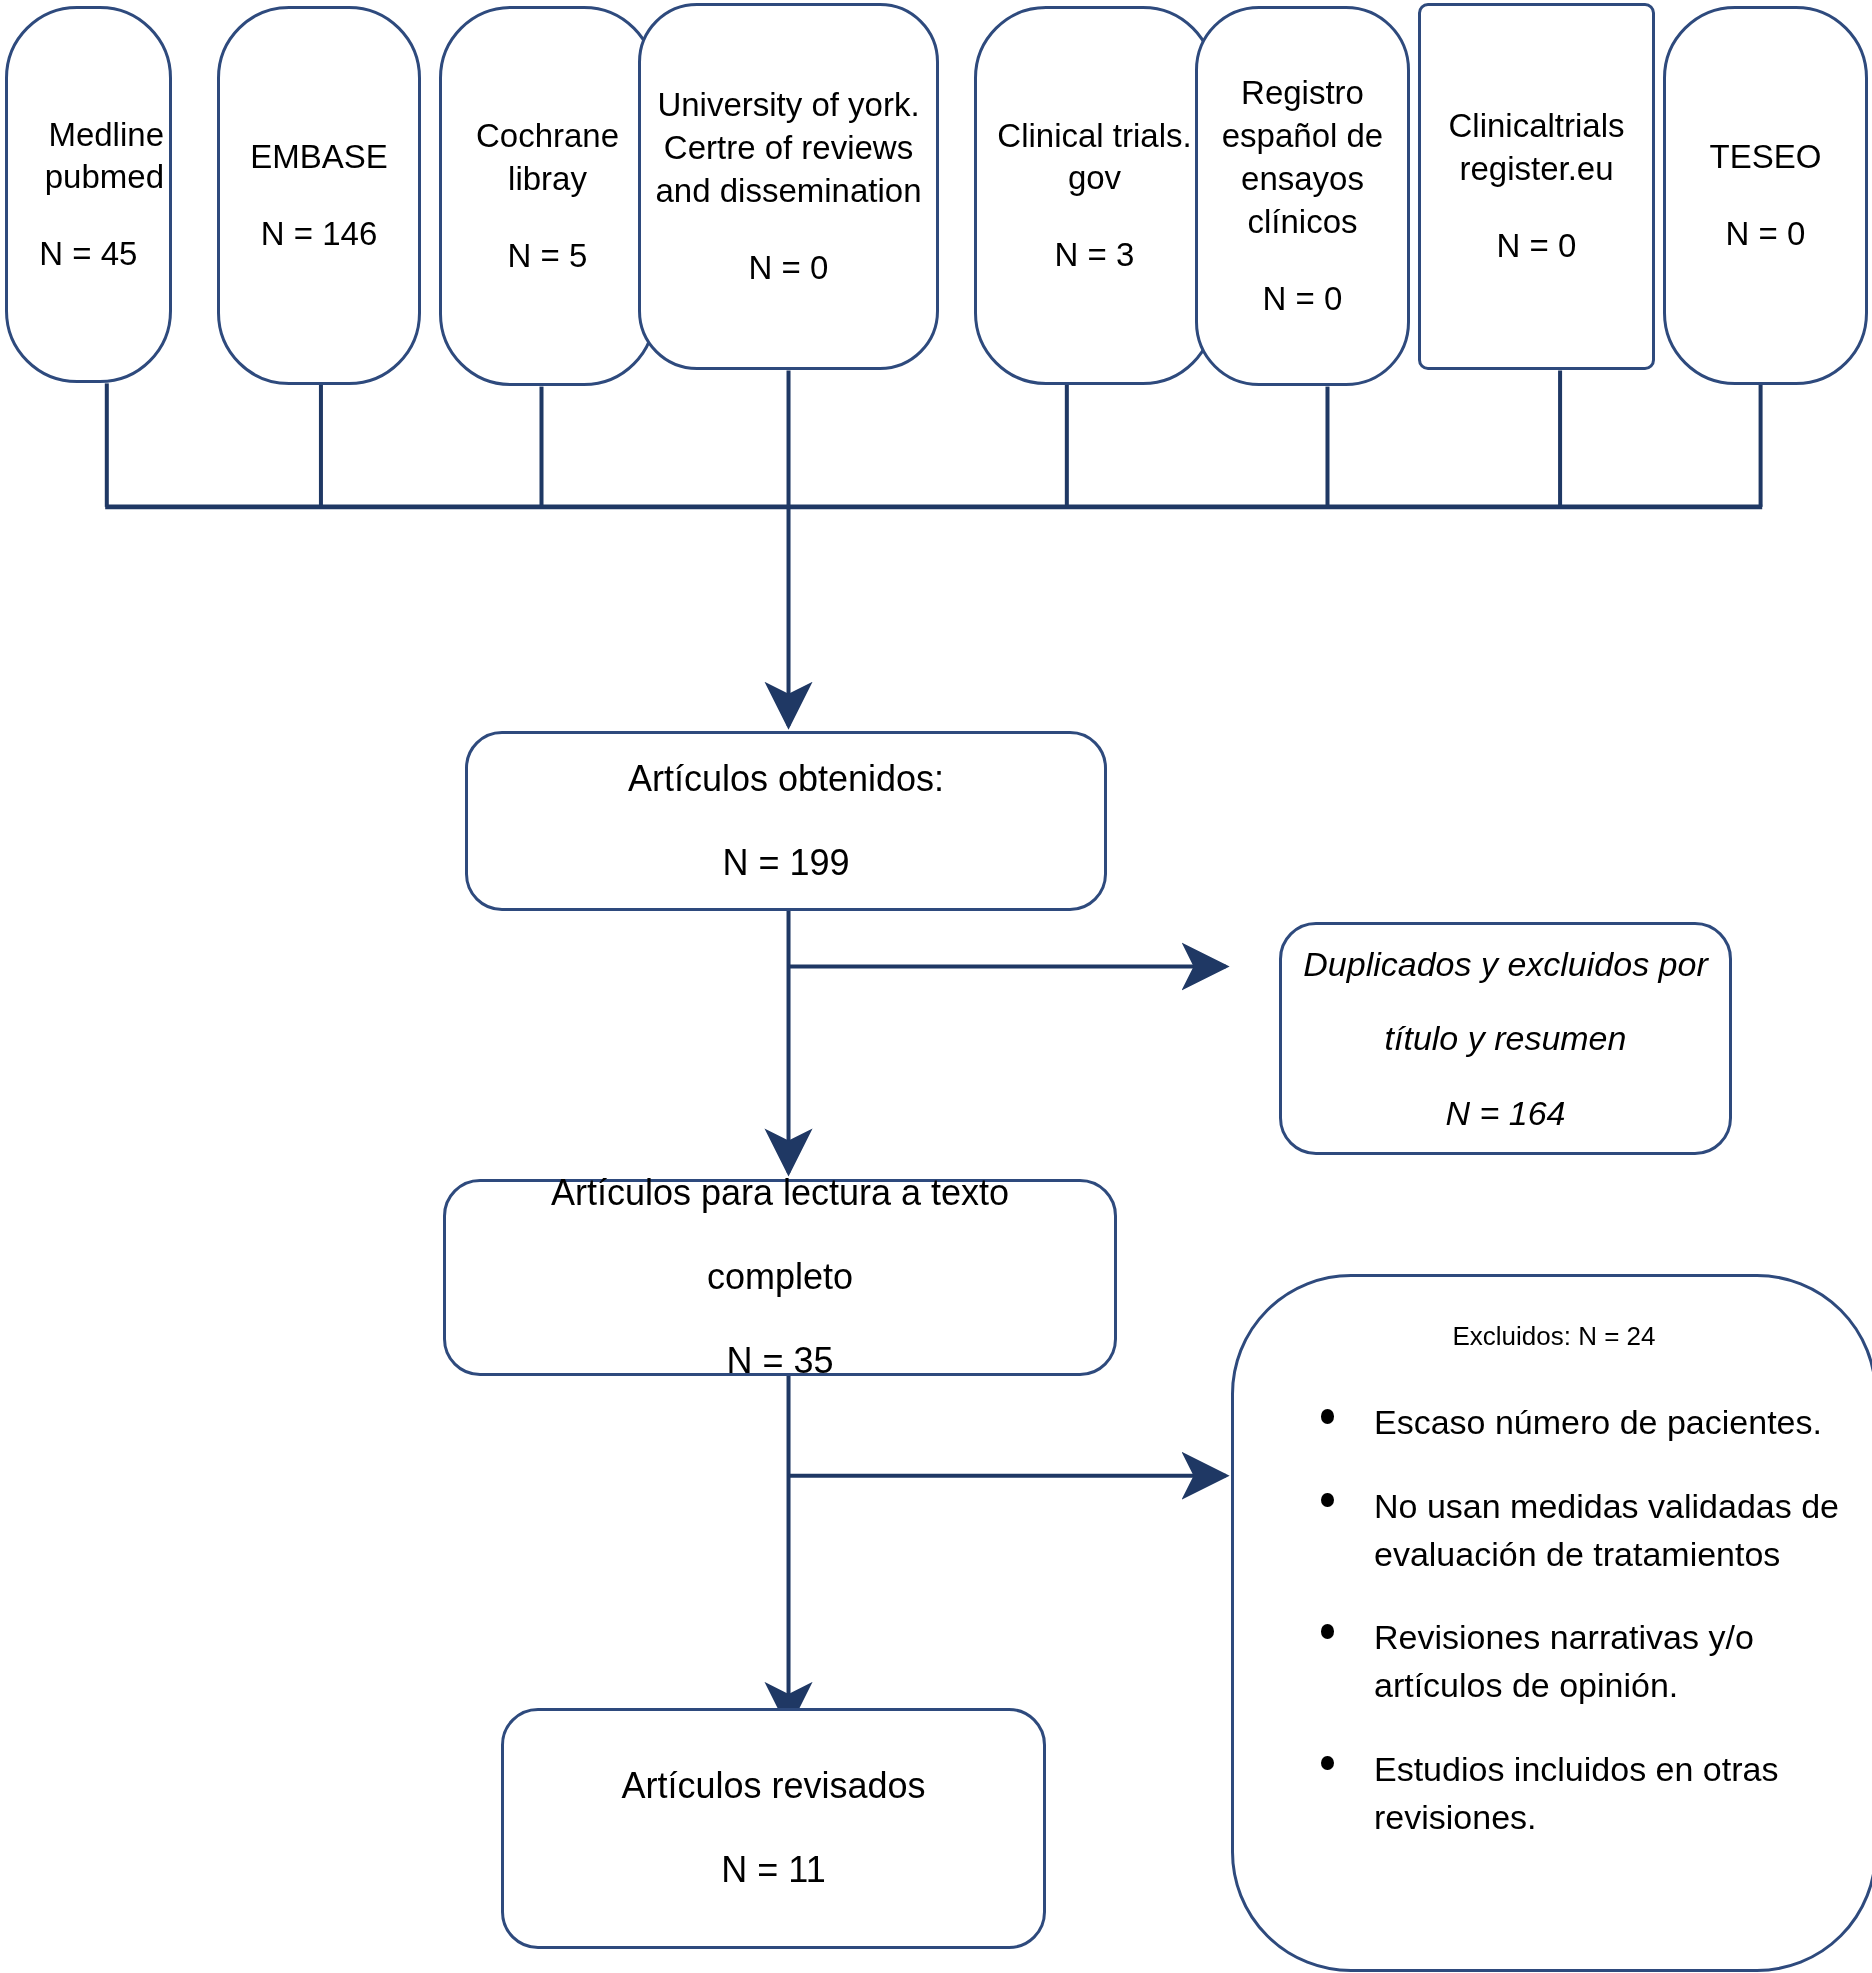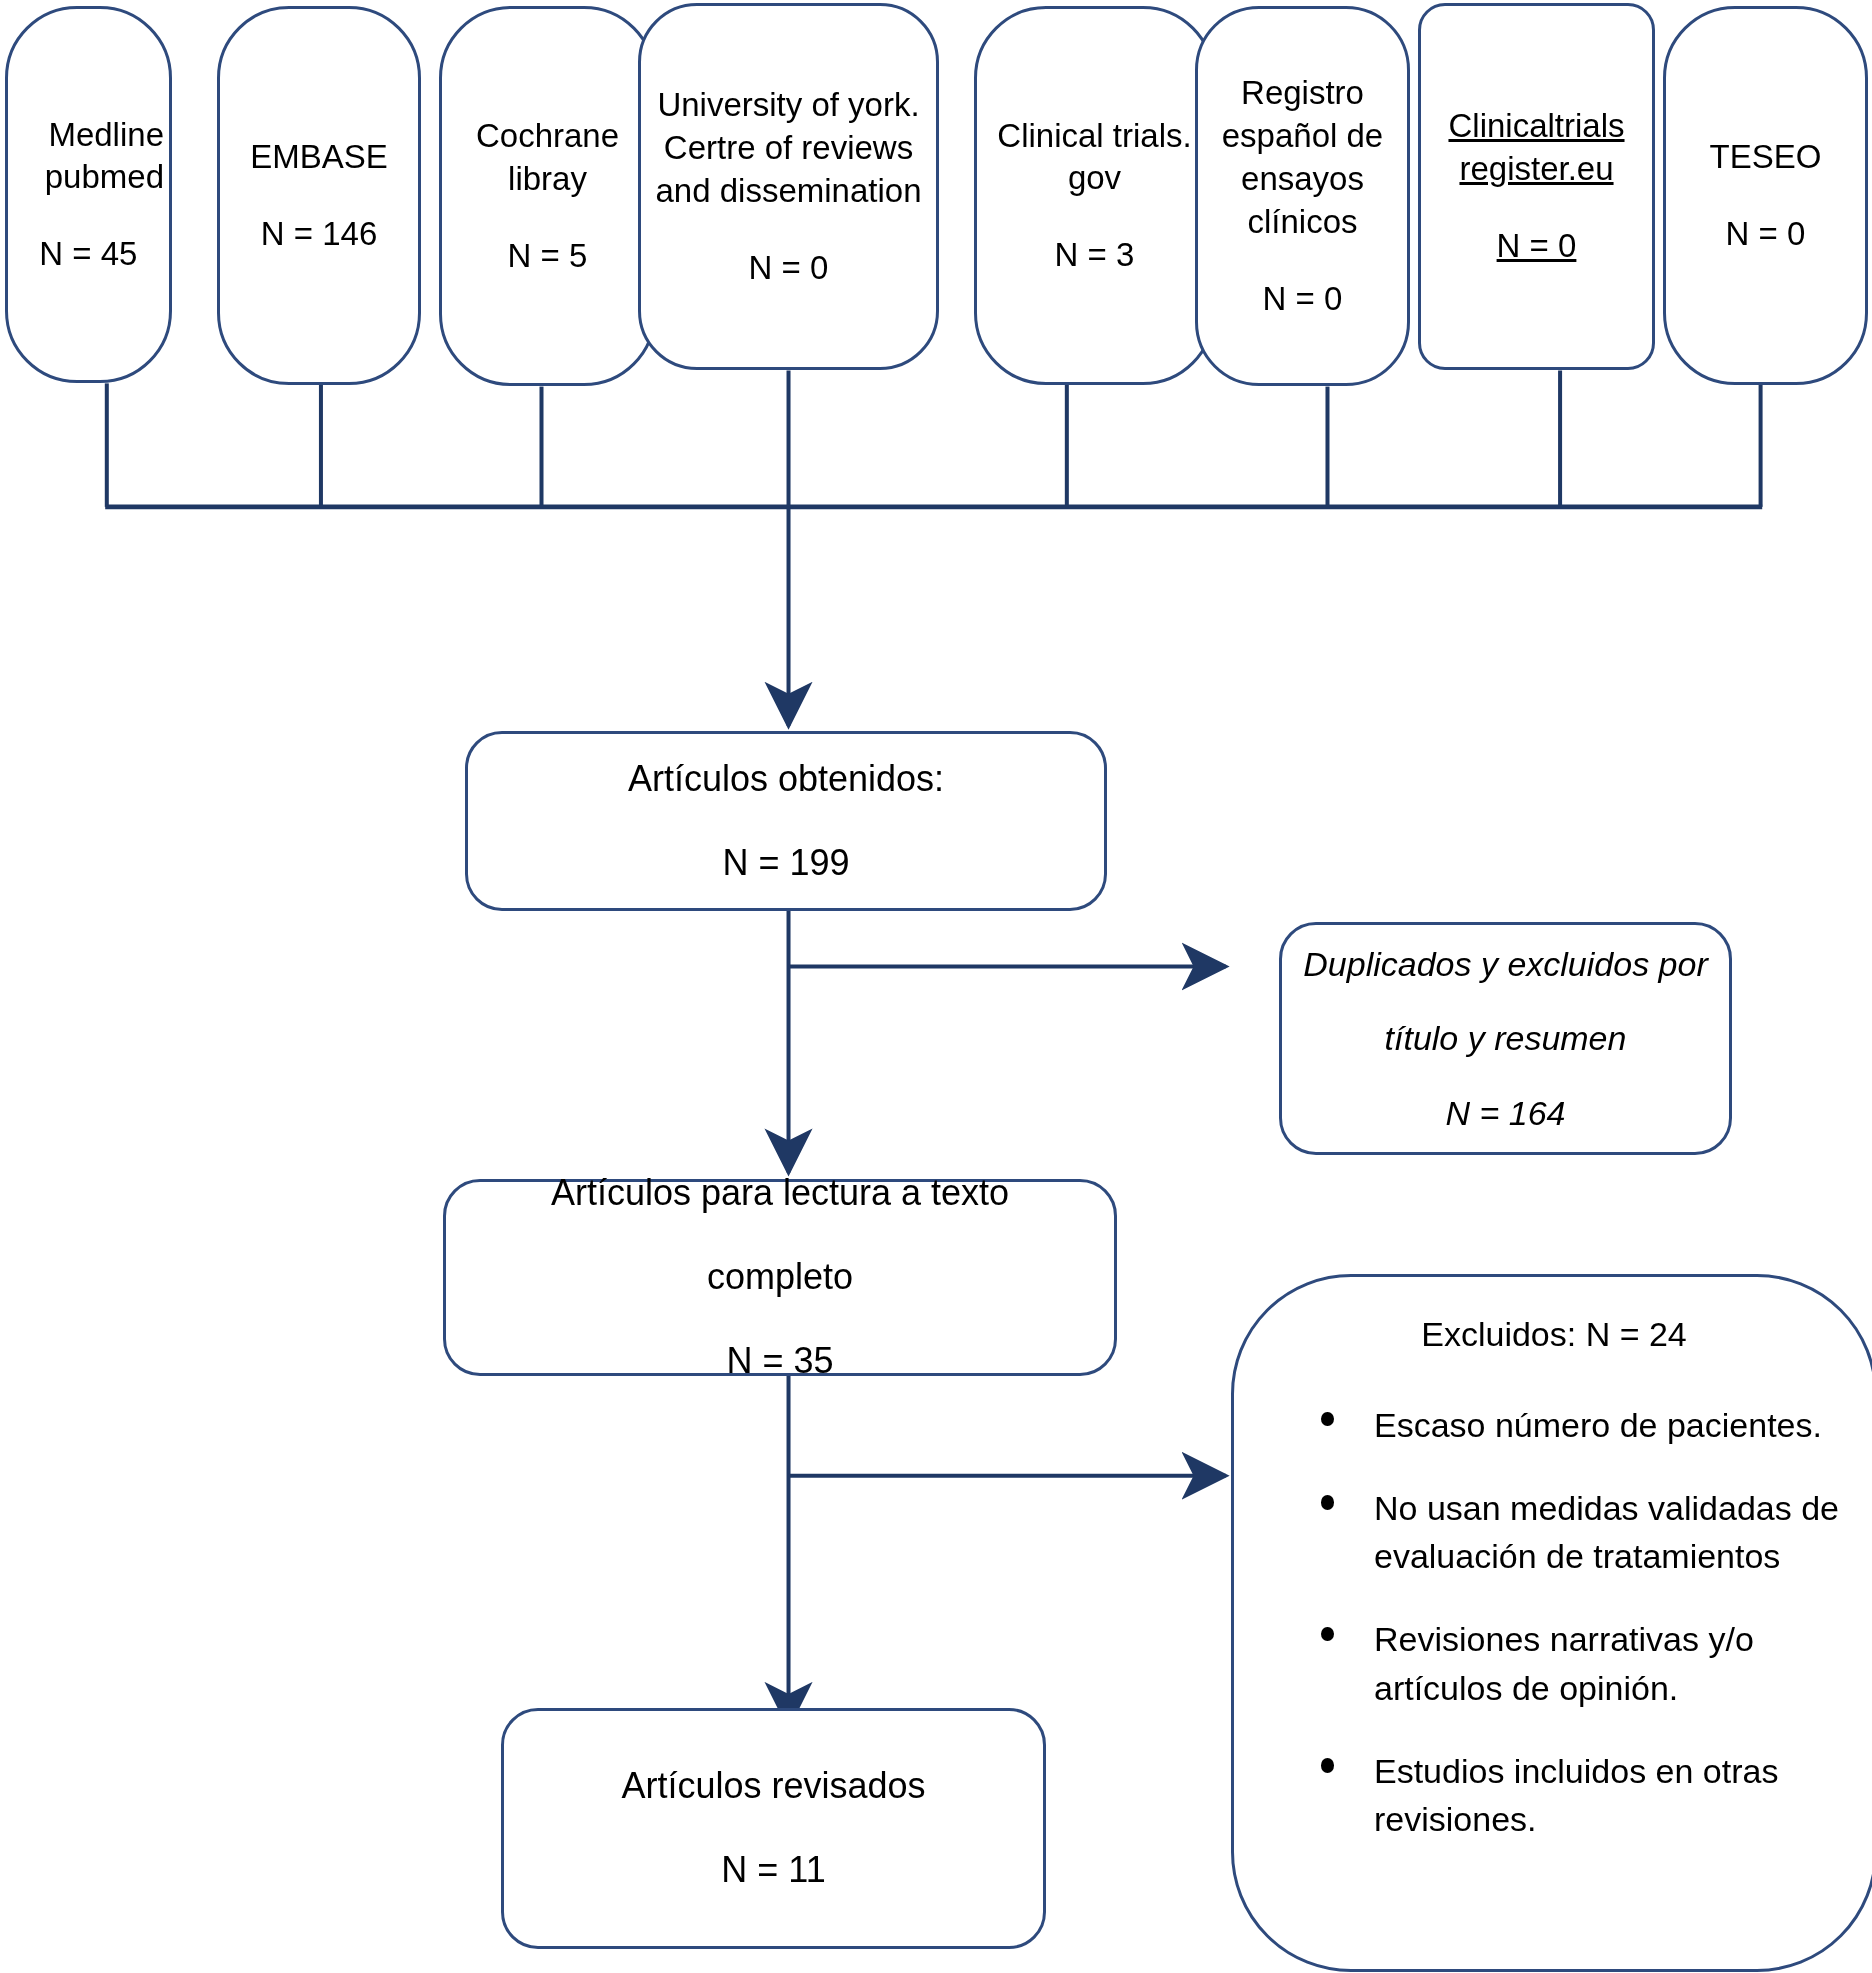--- a/index.html
+++ b/index.html
@@ -57,22 +57,22 @@
     border-radius:120px;
     align-items:flex-start;
     justify-content:flex-start;
     padding:30.5px 42px 16px 42px;
     font-size:34px;
     text-align:left;
   }
   .excl .heading{
     width:100%;
     text-align:center;
-    margin:4px 0 45px 0;
-    font-size:34px;
+    margin:12px 0 45px 0;
+    font-size:26px;
   }
   .excl ul{
     list-style:none;
     margin:0;
     padding:0 0 0 45px;
     width:100%;
   }
   .excl li{
     position:relative;
     margin:0 0 35px 0;
@@ -147,21 +147,21 @@
   <div class="node src" style="left:946px; top:6.4px; width:241px; height:379px;margin-left:28px;">
     <span class="title">Clinical trials. gov</span>
     <span class="count">N = 3</span>
   </div>
 
   <div class="node src" style="left:1195px; top:6.4px; width:215px; height:380px; border-radius:64px;">
     <span class="title">Registro español de ensayos clínicos</span>
     <span class="count">N = 0</span>
   </div>
 
-  <div class="node src" style="left:1418px; top:3.2px; width:237px; height:367px; border-radius:27px;text-decoration:underline;">
+  <div class="node src" style="left:1418px; top:3.2px; width:237px; height:367px; border-radius:10px;">
     <span class="title">Clinicaltrials register.eu</span>
     <span class="count">N = 0</span>
   </div>
 
   <div class="node src" style="left:1663px; top:6.4px; width:205px; height:379px;">
     <span class="title">TESEO</span>
     <span class="count">N = 0</span>
   </div>
 
   <div class="node flow" style="left:465px; top:731px; width:642px; height:180px;">

